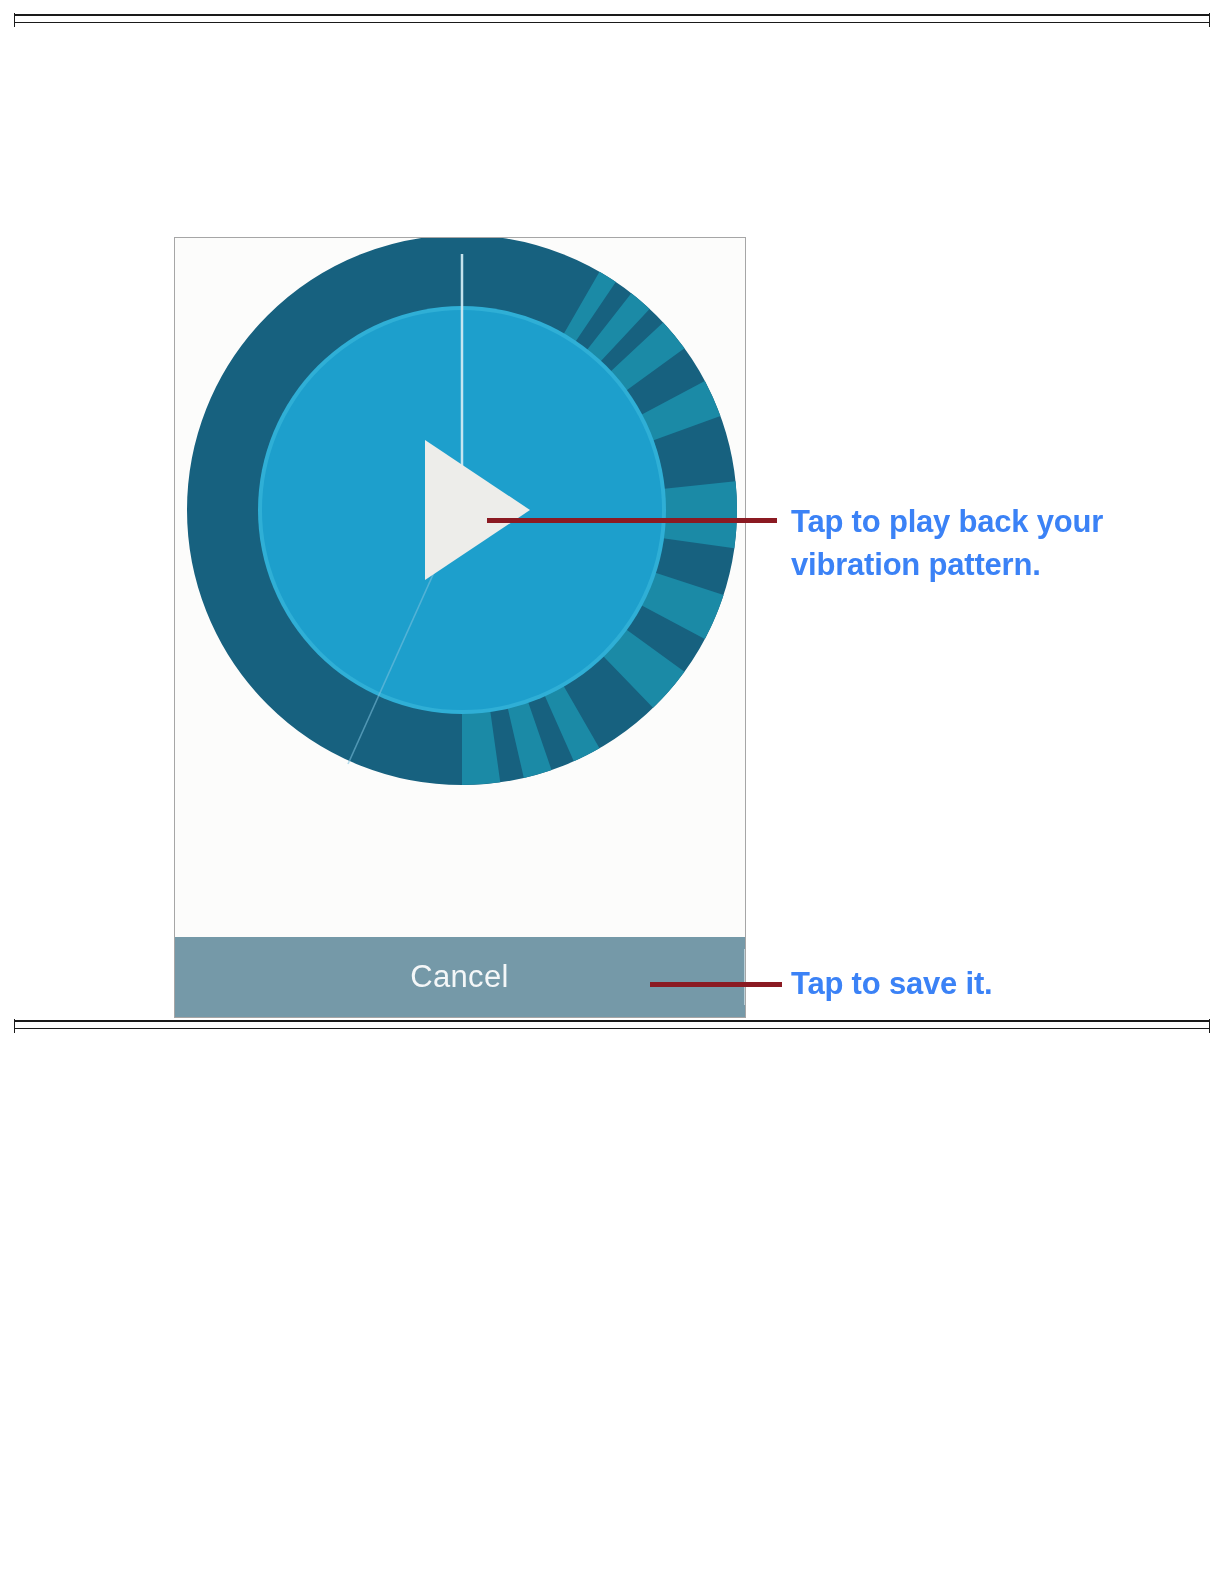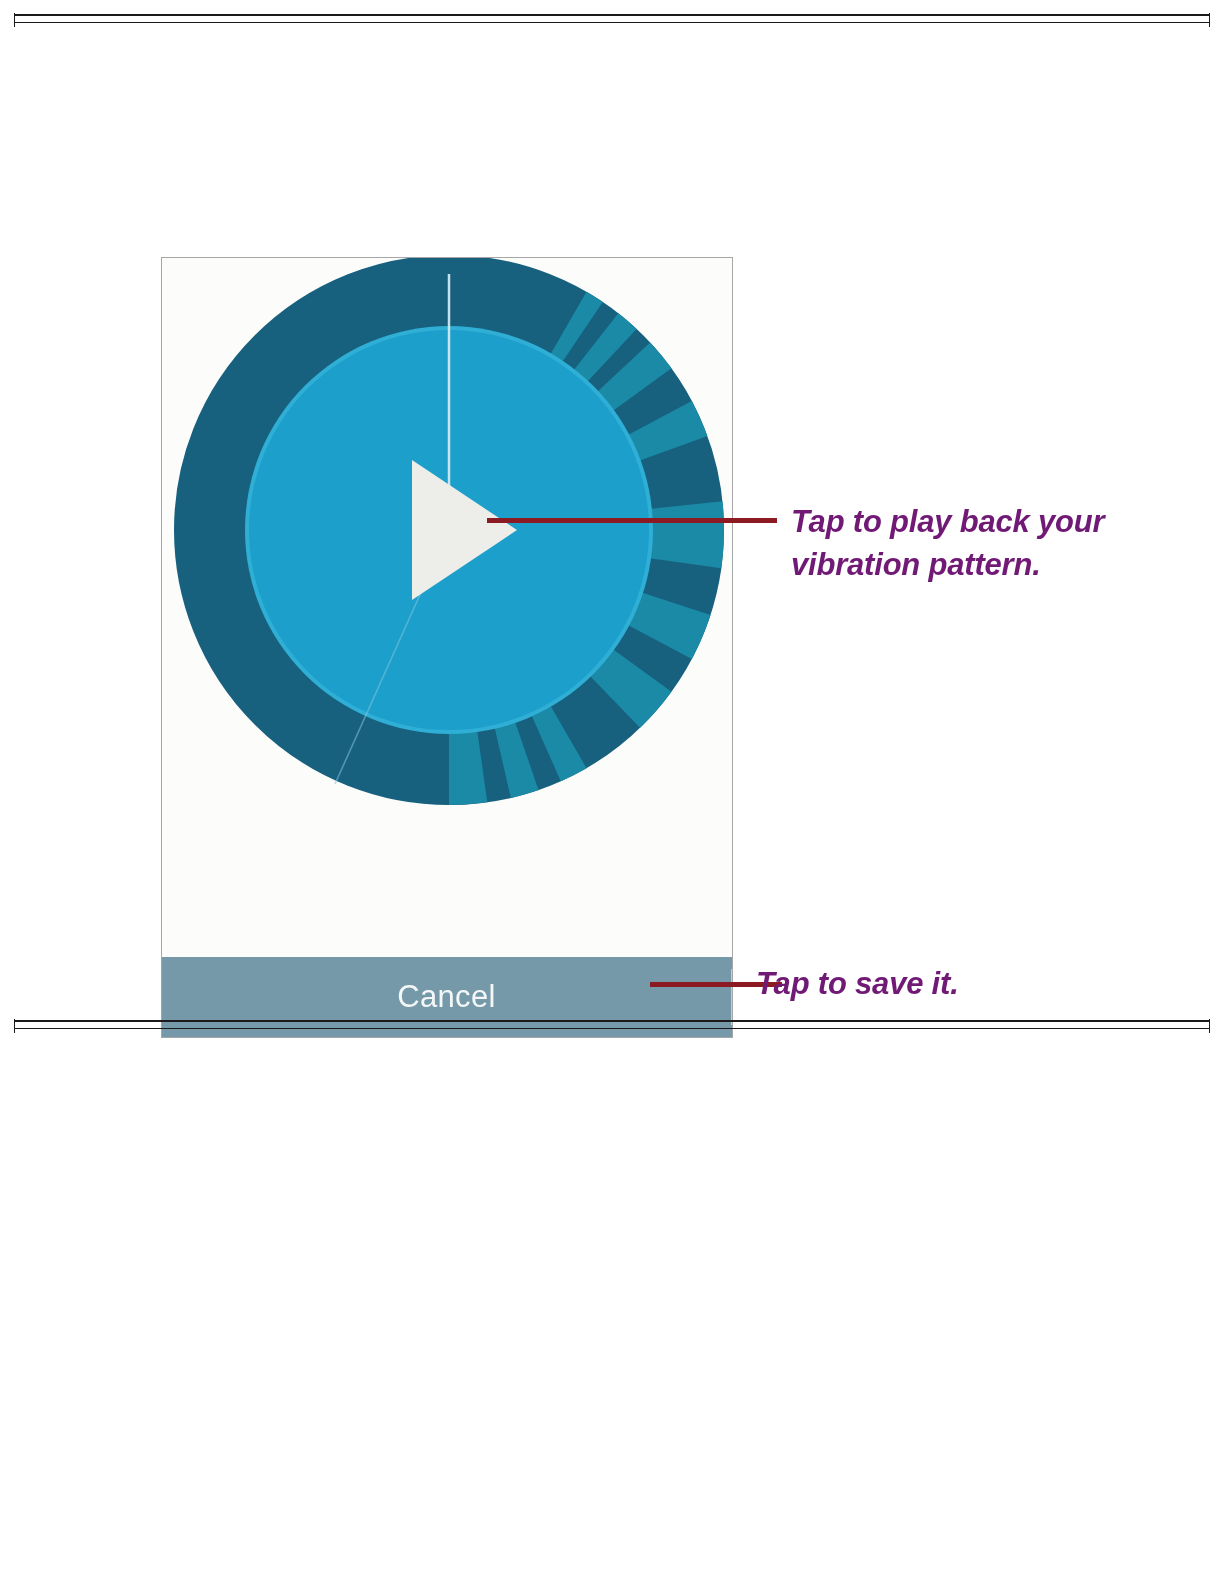--- a/index.html
+++ b/index.html
@@ -36,29 +36,28 @@
     background: #1a1a1a;
   }
   .page-rule::before { left: 0; }
   .page-rule::after  { right: 0; }
   #rule-top    { top: 14px; }
   #rule-bottom { top: 1020px; }
 
   
   .phone-screen {
     position: absolute;
-    left: 161px;
+    left: 174px;
     top: 237px;
     width: 572px;
     height: 781px;
     background: #fcfcfb;
     border: 1px solid #a6a6a6;
     box-sizing: border-box;
     overflow: hidden;
-    margin-top: 20px;
   }
 
   .dial-area {
     position: absolute;
     left: 0;
     top: 0;
     width: 100%;
     height: 700px;
   }
 
@@ -105,30 +104,29 @@
   .leader {
     position: absolute;
     height: 5px;
     background: #8b1a22;
   }
   #leader-play { left: 487px; top: 518px; width: 290px; }
   #leader-save { left: 650px; top: 982px; width: 132px; }
 
   .callout {
     position: absolute;
-    color: #701a75;
+    color: #3b82f6;
     font-family: "Liberation Sans", sans-serif;
     font-weight: bold;
     font-size: 31px;
     line-height: 43px;
     letter-spacing: -0.2px;
-    font-style: italic;
   }
   #callout-play { left: 791px; top: 500px; width: 330px; }
-  #callout-save { left: 756px; top: 962px; width: 330px; }
+  #callout-save { left: 791px; top: 962px; width: 330px; }
 </style>
 </head>
 <body>
 
 <div id="rule-top" class="page-rule"></div>
 
 <div class="phone-screen">
 
   <div class="dial-area">
     <svg class="dial-svg" viewBox="0 0 552 552">

